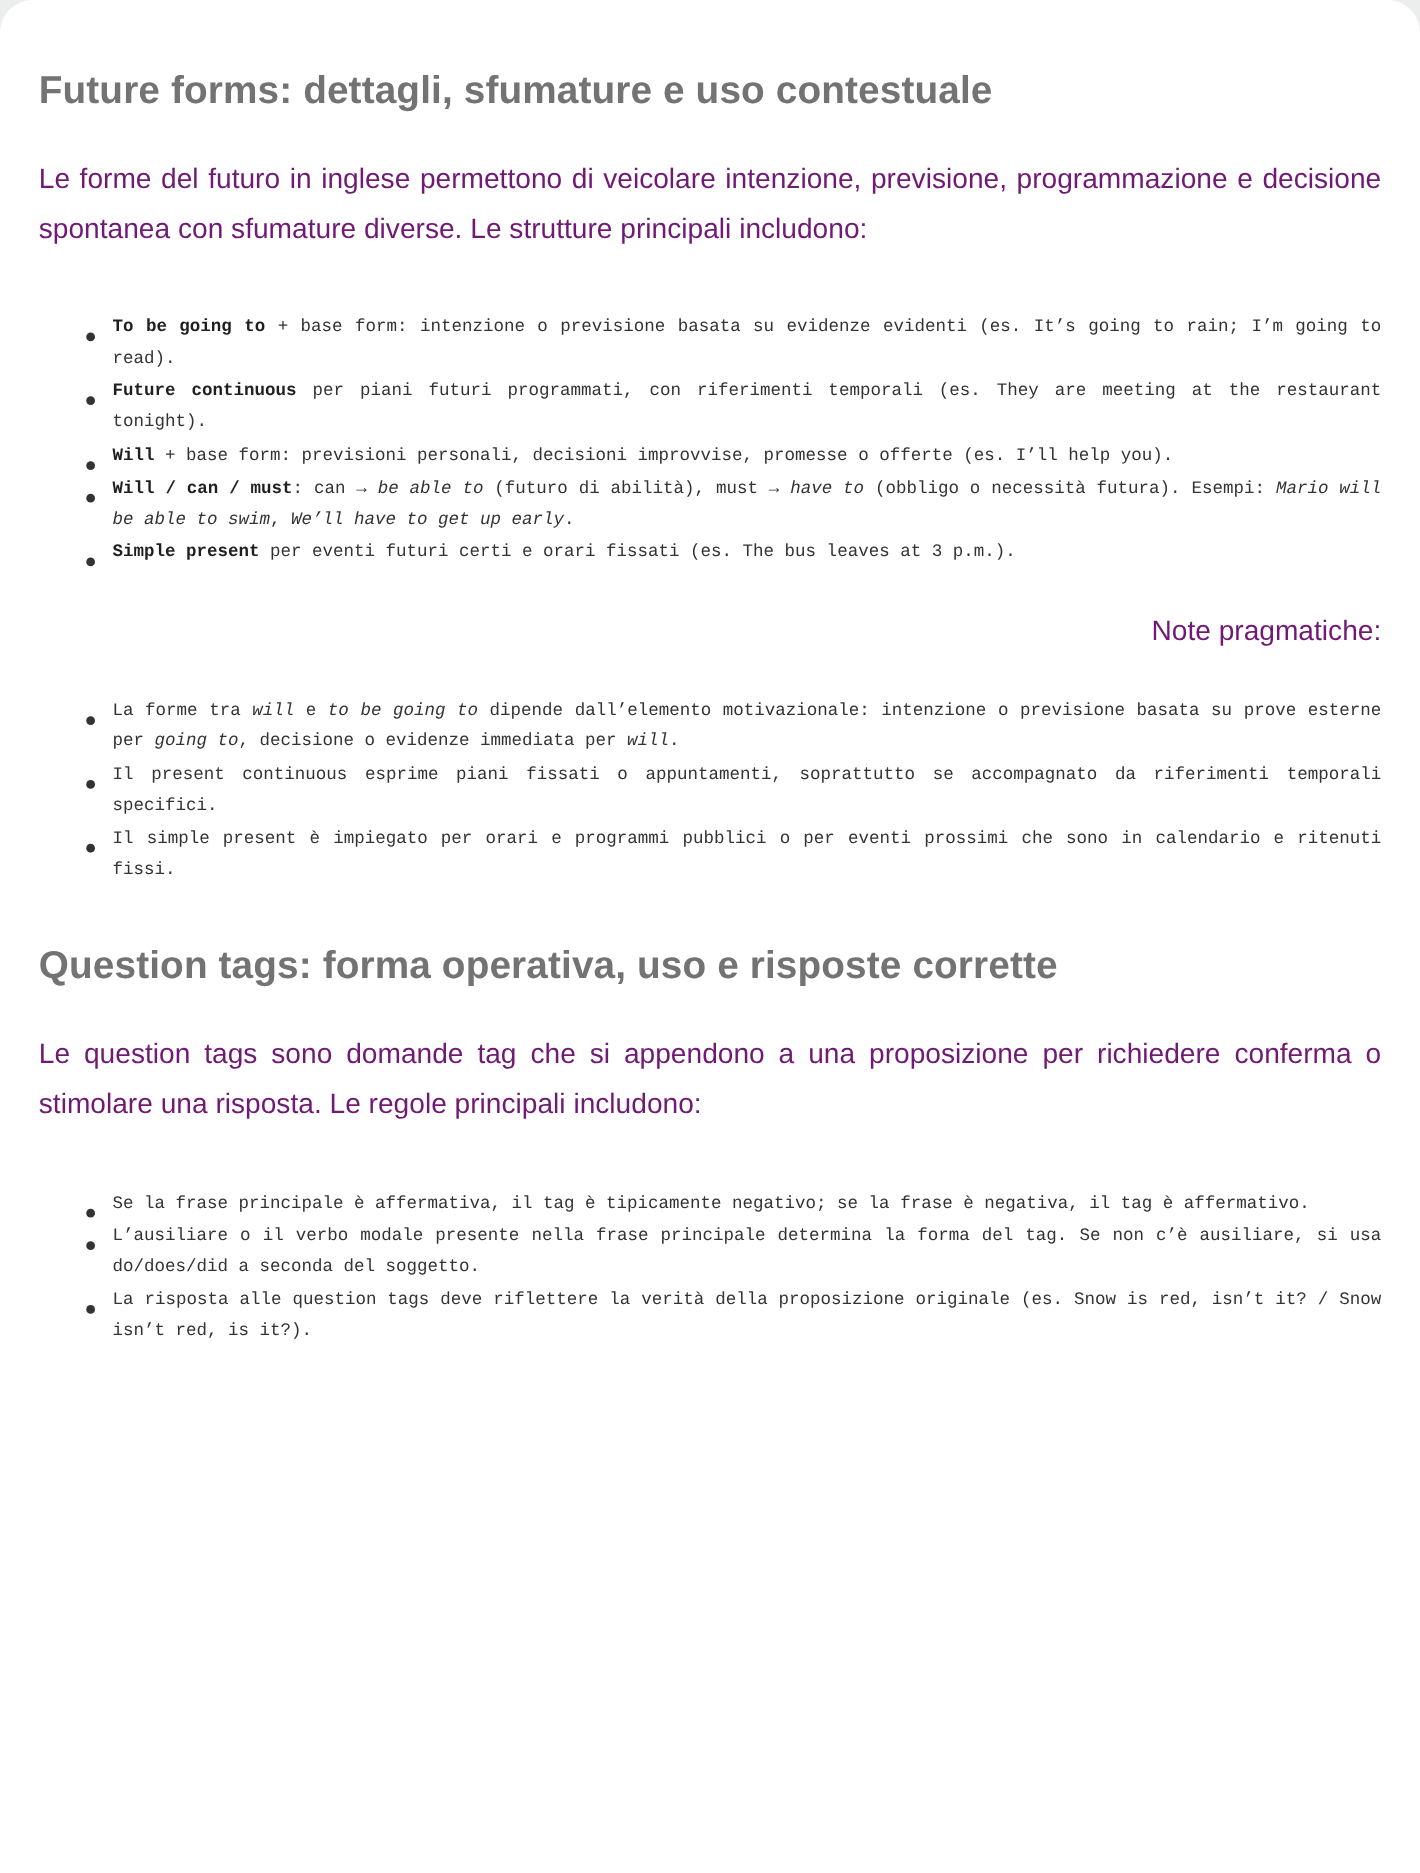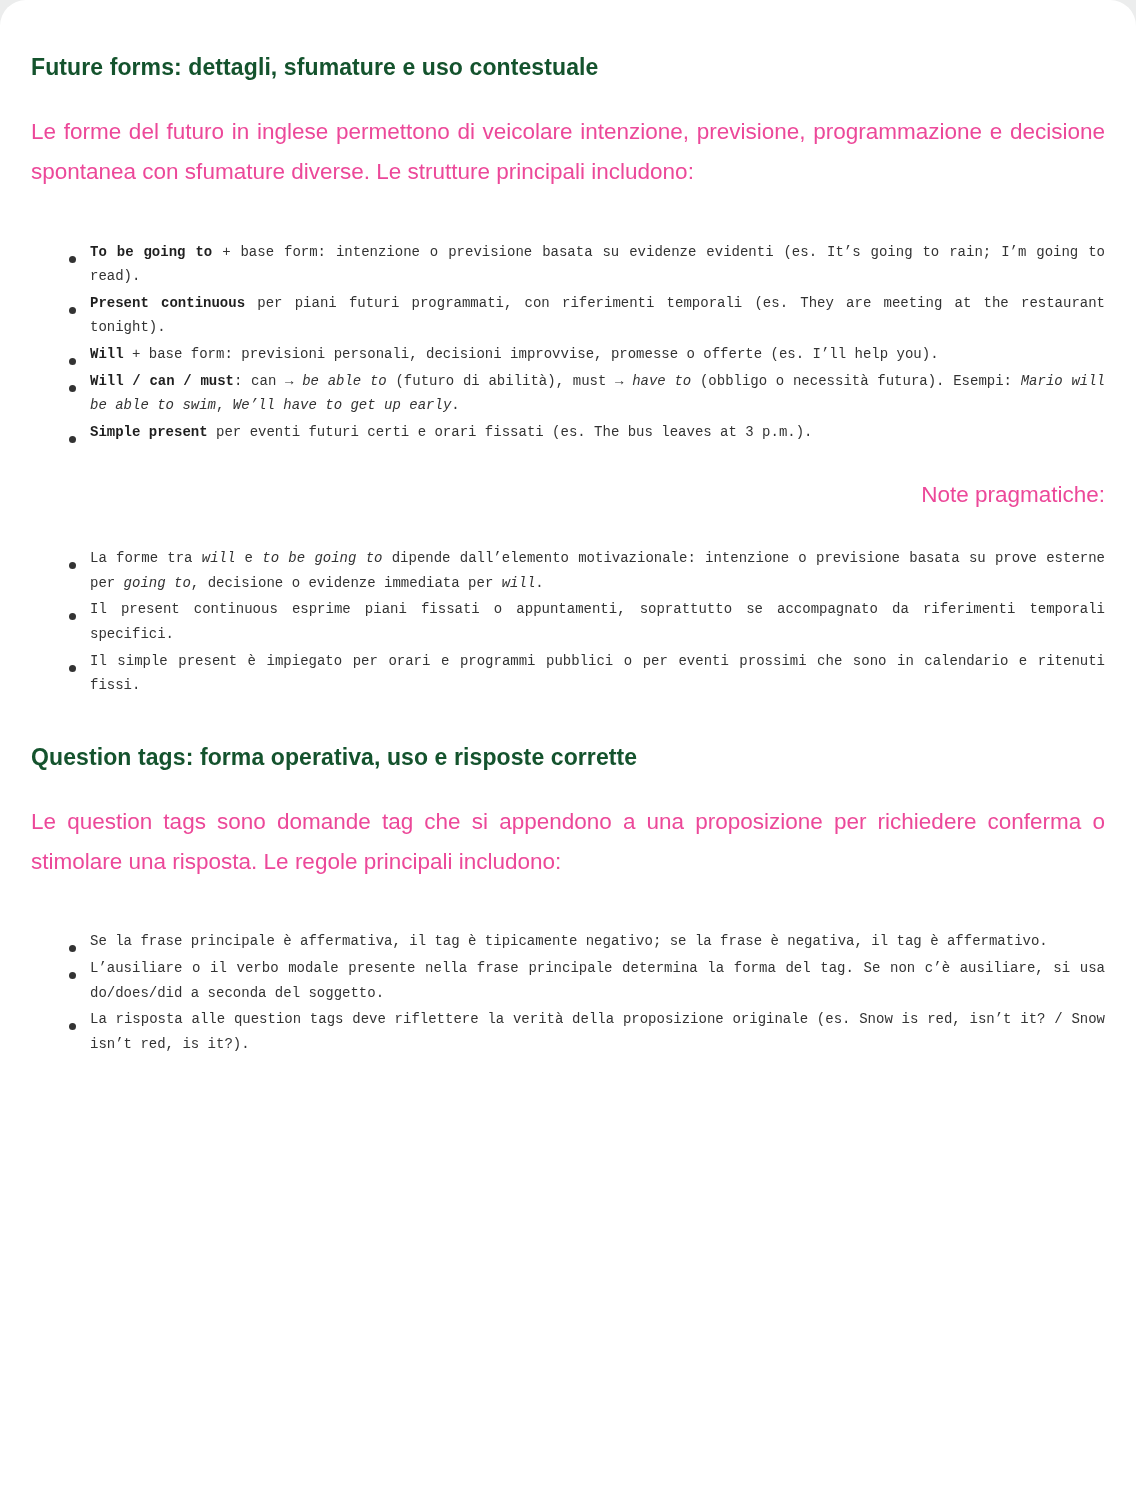--- a/index.html
+++ b/index.html
@@ -26,35 +26,35 @@
     padding: 52px 28px 40px 28px;
     overflow: hidden;
   }
 
   .doc {
     width: 1074px;
     margin: 0 auto;
   }
 
   h2.section-heading {
-    font-size: 23px;
+    font-size: 31px;
     font-weight: bold;
-    color: #14532d;
+    color: #737373;
     letter-spacing: 0.1px;
     margin: 0;
     padding: 0;
     line-height: 1.32;
   }
 
   .heading-block { margin-bottom: 0; }
 
   p.para {
     font-size: 22.5px;
     line-height: 1.76;
-    color: #ec4899;
+    color: #701a75;
     text-align: justify;
     text-justify: inter-word;
     margin: 30px 0 0 0;
     padding: 0;
     font-weight: 400;
   }
 
   p.para.tight { text-align: right; }
 
   ul.bullets {
@@ -108,21 +108,21 @@
 
     <div class="heading-block">
       <h2 class="section-heading">Future forms: dettagli, sfumature e uso contestuale</h2>
 
       <p class="para">Le forme del futuro in inglese permettono di veicolare intenzione, previsione, programmazione e decisione spontanea con sfumature diverse. Le strutture principali includono:</p>
 
       <div class="spacer-md"></div>
 
       <ul class="bullets">
         <li><span class="lead">To be going to</span><span class="seg"> + base form: intenzione o previsione basata su evidenze evidenti (es. It’s going to rain; I’m going to read).</span></li>
-        <li><span class="lead">Present continuous</span><span class="seg"> per piani futuri programmati, con riferimenti temporali (es. They are meeting at the restaurant tonight).</span></li>
+        <li><span class="lead">Future continuous</span><span class="seg"> per piani futuri programmati, con riferimenti temporali (es. They are meeting at the restaurant tonight).</span></li>
         <li><span class="lead">Will</span><span class="seg"> + base form: previsioni personali, decisioni improvvise, promesse o offerte (es. I’ll help you).</span></li>
         <li><span class="lead">Will / can / must</span><span class="seg">: can → </span><i class="seg">be able to</i><span class="seg"> (futuro di abilità), must → </span><i class="seg">have to</i><span class="seg"> (obbligo o necessità futura). Esempi: </span><i class="seg">Mario will be able to swim</i><span class="seg">, </span><i class="seg">We’ll have to get up early</i><span class="seg">.</span></li>
         <li><span class="lead">Simple present</span><span class="seg"> per eventi futuri certi e orari fissati (es. The bus leaves at 3 p.m.).</span></li>
       </ul>
 
       <p class="para tight">Note pragmatiche:</p>
 
       <div class="spacer-sm"></div>
 
       <ul class="bullets">

